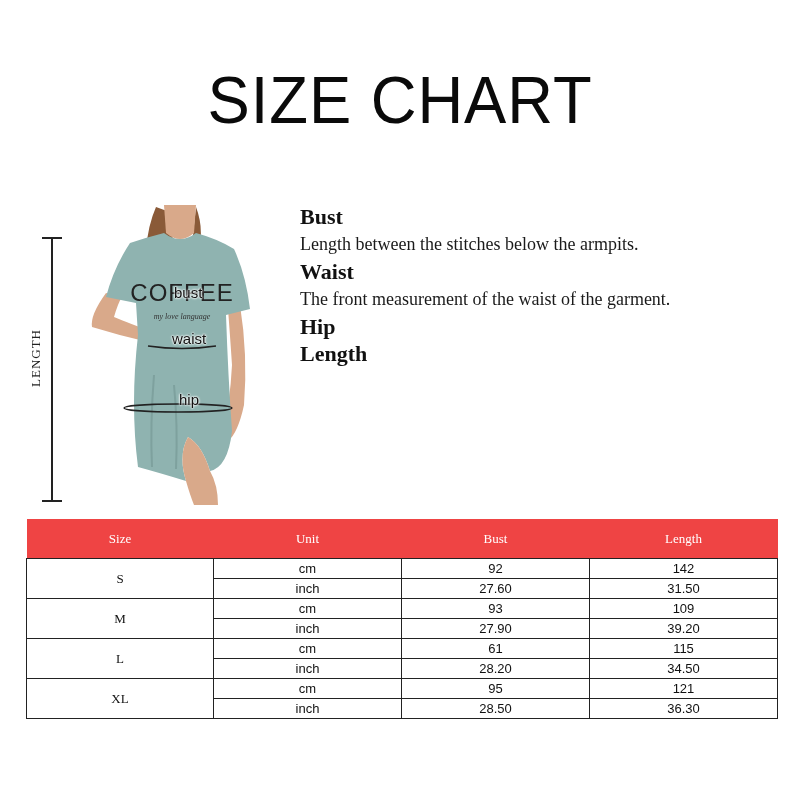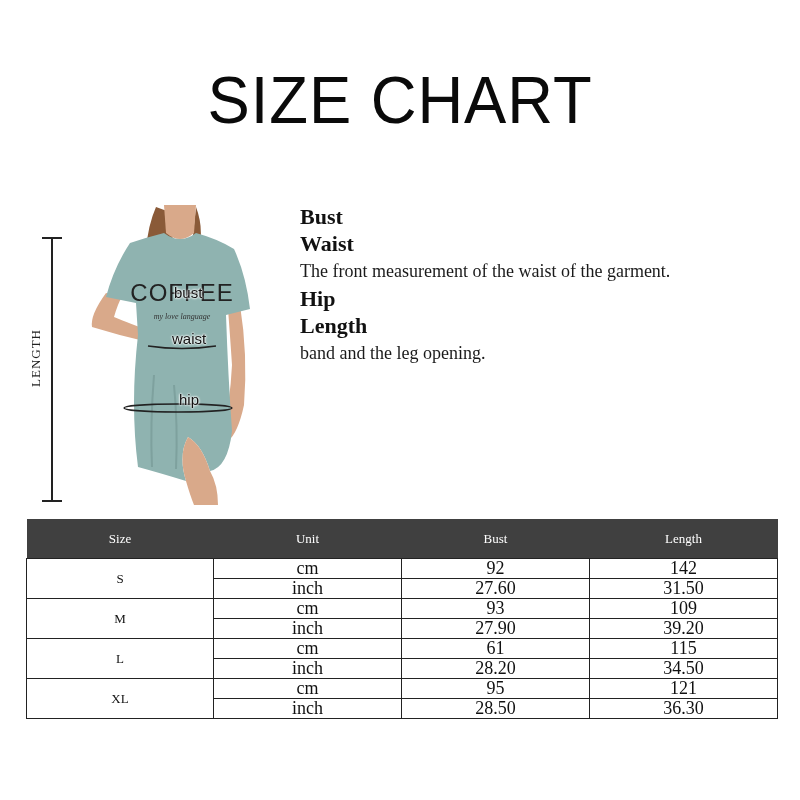--- a/index.html
+++ b/index.html
@@ -15,22 +15,22 @@
   .model { position:absolute; left:58px; top:0px; width:200px; height:300px; }
   .mlabel { position:absolute; font-family:"Liberation Sans", sans-serif; font-size:15px; color:#111; text-shadow:0 0 2px #fff, 0 0 2px #fff, 0 0 3px #fff; }
 
   
   .desc { position:absolute; left:300px; top:203px; width:490px; }
   .desc h3 { margin:0; font-family:"Liberation Serif", serif; font-weight:bold; font-size:22px; line-height:27px; color:#111; }
   .desc p { margin:0; font-family:"Liberation Serif", serif; font-size:18px; line-height:28px; color:#1a1a1a; }
 
   
   .tbl { position:absolute; left:26px; top:519px; width:751px; border-collapse:collapse; table-layout:fixed; }
-  .tbl th { background:#404040; color:#fff; font-family:"Liberation Serif", serif; font-weight:normal; font-size:13px; height:39px; padding:0; text-align:center; }
-  .tbl td { border:1px solid #222; font-family:Liberation Serif, serif; font-size:18px; height:19px; line-height:19px; padding:0; text-align:center; color:#111; }
+  .tbl th { background:#ef4444; color:#fff; font-family:"Liberation Serif", serif; font-weight:normal; font-size:13px; height:39px; padding:0; text-align:center; }
+  .tbl td { border:1px solid #222; font-family:Liberation Sans, sans-serif; font-size:13px; height:19px; line-height:19px; padding:0; text-align:center; color:#111; }
   .tbl td.size { font-family:"Liberation Serif", serif; font-size:13px; }
 </style>
 </head>
 <body>
 
 <div class="title">SIZE CHART</div>
 
 <div class="figure">
   <div class="len-cap top"></div>
   <div class="len-bar"></div>
@@ -62,25 +62,25 @@
     <ellipse cx="100" cy="203" rx="54" ry="4" stroke="#222" stroke-width="1.5" fill="none"></ellipse>
   </svg>
 
   <span class="mlabel" style="left:154px; top:79px;">bust</span>
   <span class="mlabel" style="left:152px; top:125px;">waist</span>
   <span class="mlabel" style="left:159px; top:186px;">hip</span>
 </div>
 
 <div class="desc">
   <h3>Bust</h3>
+  <p>Length between the stitches below the armpits.</p>
   <h3>Waist</h3>
   <p>The front measurement of the waist of the garment.</p>
   <h3>Hip</h3>
   <h3>Length</h3>
-  <p>band and the leg opening.</p>
 </div>
 
 <table class="tbl">
   <colgroup>
       <col style="width:187px">
       <col style="width:188px">
       <col style="width:188px">
       <col style="width:188px">
     </colgroup>
   <thead>

